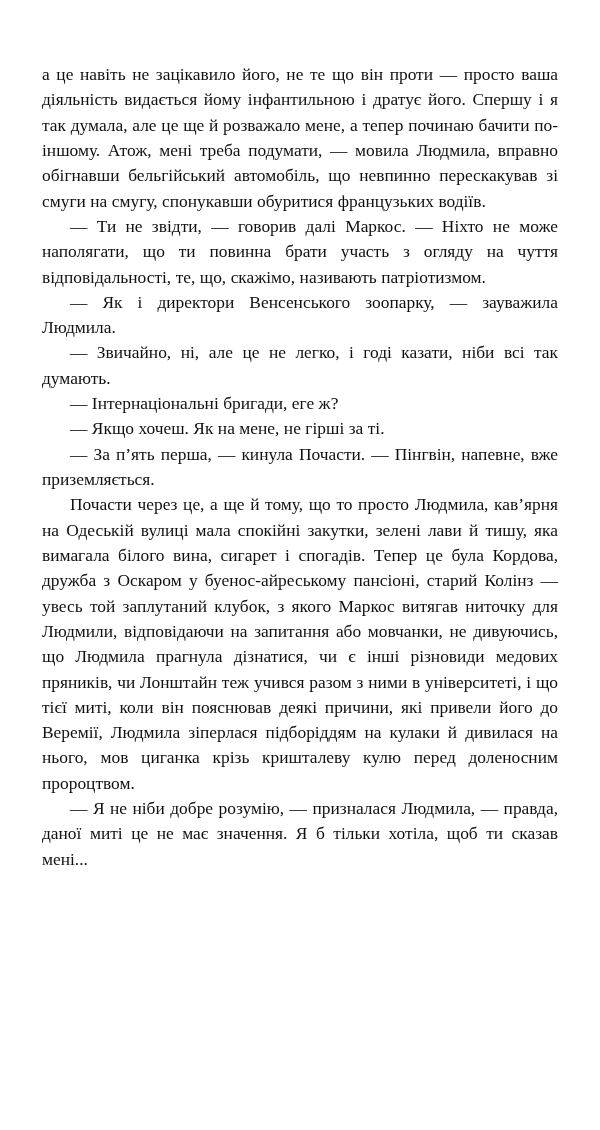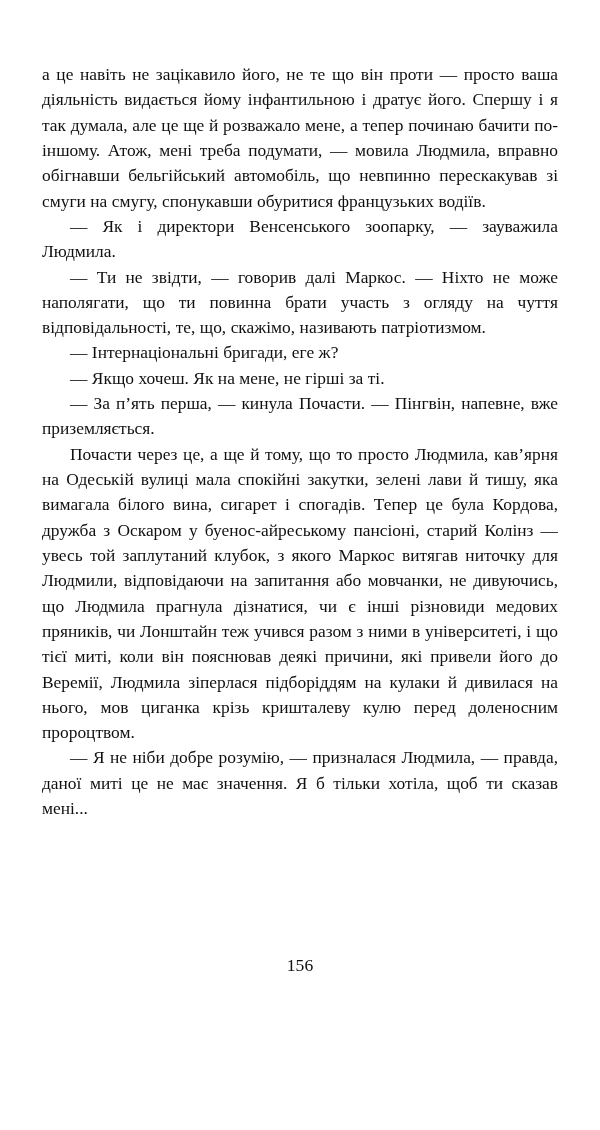--- a/index.html
+++ b/index.html
@@ -52,22 +52,22 @@
     font-family: "Liberation Serif", "DejaVu Serif", serif;
     color: #101010;
   }
 </style>
 </head>
 <body>
 
 <div class="page">
   <div class="text-block">
     <p class="para first">а це навіть не зацікавило його, не те що він проти — просто ваша діяльність видається йому інфантильною і дратує його. Спершу і я так думала, але це ще й розважало мене, а тепер починаю бачити по-іншому. Атож, мені треба подумати, — мовила Людмила, вправно обігнавши бельгійський автомобіль, що невпинно перескакував зі смуги на смугу, спонукавши обуритися французьких водіїв.</p>
+    <p class="para indent">— Ти не звідти, — говорив далі Маркос. — Ніхто не може наполягати, що ти повинна брати участь з огляду на чуття відповідальності, те, що, скажімо, називають патріотизмом.</p>
     <p class="para indent">— Як і директори Венсенського зоопарку, — зауважила Людмила.</p>
-    <p class="para indent">— Ти не звідти, — говорив далі Маркос. — Ніхто не може наполягати, що ти повинна брати участь з огляду на чуття відповідальності, те, що, скажімо, називають патріотизмом.</p>
+    <p class="para indent">— Звичайно, ні, але це не легко, і годі казати, ніби всі так думають.</p>
     <p class="para indent">— Інтернаціональні бригади, еге ж?</p>
     <p class="para indent">— Якщо хочеш. Як на мене, не гірші за ті.</p>
     <p class="para indent">— За п’ять перша, — кинула Почасти. — Пінгвін, напевне, вже приземляється.</p>
     <p class="para indent">Почасти через це, а ще й тому, що то просто Людмила, кав’ярня на Одеській вулиці мала спокійні закутки, зелені лави й тишу, яка вимагала білого вина, сигарет і спогадів. Тепер це була Кордова, дружба з Оскаром у буенос-айреському пансіоні, старий Колінз — увесь той заплутаний клубок, з якого Маркос витягав ниточку для Людмили, відповідаючи на запитання або мовчанки, не дивуючись, що Людмила прагнула дізнатися, чи є інші різновиди медових пряників, чи Лонштайн теж учився разом з ними в університеті, і що тієї миті, коли він пояснював деякі причини, які привели його до Веремії, Людмила зіперлася підборіддям на кулаки й дивилася на нього, мов циганка крізь кришталеву кулю перед доленосним пророцтвом.</p>
     <p class="para indent">— Я не ніби добре розумію, — призналася Людмила, — правда, даної миті це не має значення. Я б тільки хотіла, щоб ти сказав мені...</p>
   </div>
-  <div class="folio">156</div>
 </div>
 
 </body></html>

